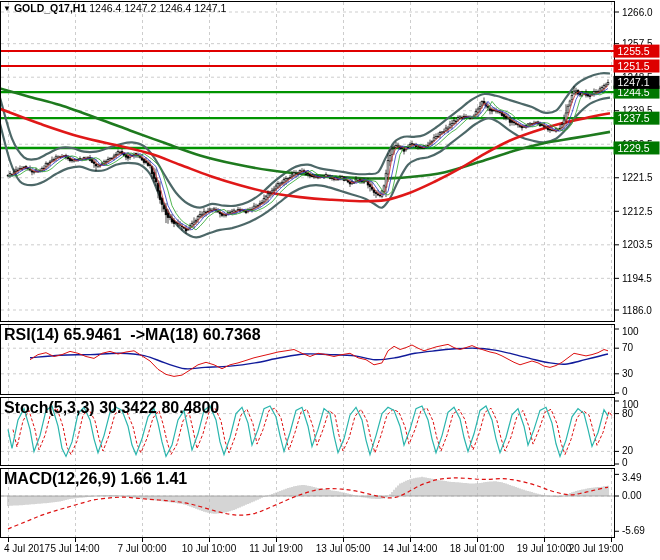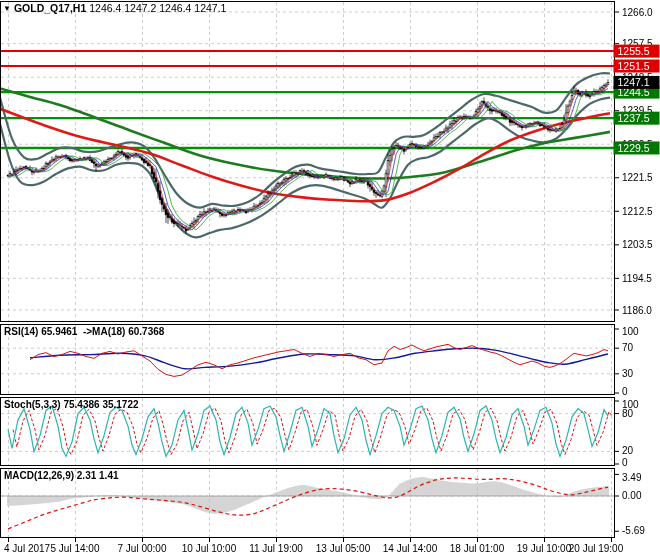--- a/index.html
+++ b/index.html
@@ -4,21 +4,21 @@
 <style>
   html,body{margin:0;padding:0;background:#fff;}
   #screen{position:relative;width:660px;height:560px;background:#fff;overflow:hidden;
           font-family:"Liberation Sans",sans-serif;}
   #chart-svg{position:absolute;left:0;top:0;}
   .overlay{position:absolute;color:#000;white-space:pre;z-index:5;}
   #title-bar{left:3px;top:2px;font-size:10.5px;font-weight:bold;}
   #title-bar .sym{font-weight:bold;text-align:center;}
   #title-bar .ohlc{font-weight:normal;}
   .dd{display:inline-block;font-size:8px;transform:translateY(-1px);margin-right:3px;cursor:pointer;}
-  .ind-label{left:4px;font-size:10px;font-weight:bold;}
+  .ind-label{left:4px;font-size:16px;font-weight:bold;}
   #rsi-label{top:326px;}
   #stoch-label{top:399px;}
   #macd-label{top:470px;}
 </style>
 </head>
 <body>
 
 <div id="screen">
   <svg id="chart-svg" width="660" height="560">
       <rect x="0" y="0" width="660" height="560" fill="#ffffff"></rect>
@@ -1102,15 +1102,15 @@
         <line x1="544.5" y1="538" x2="544.5" y2="542" stroke="#000"></line>
         <text x="544" y="552" font-family="&quot;Liberation Sans&quot;,sans-serif" font-size="10" fill="#000" text-anchor="middle">19 Jul 10:00</text>
         <line x1="611.5" y1="538" x2="611.5" y2="542" stroke="#000"></line>
         <text x="596" y="552" font-family="&quot;Liberation Sans&quot;,sans-serif" font-size="10" fill="#000" text-anchor="middle">20 Jul 19:00</text>
       </g>
     </svg>
 
   <div id="title-bar" class="overlay"><span class="dd">▼</span><span class="sym">GOLD_Q17,H1</span><span> </span><span class="ohlc">1246.4 1247.2 1246.4 1247.1</span></div>
 
   <div id="rsi-label" class="overlay ind-label">RSI(14) 65.9461  -&gt;MA(18) 60.7368</div>
-  <div id="stoch-label" class="overlay ind-label">Stoch(5,3,3) 75.4386 35.1722</div>
-  <div id="macd-label" class="overlay ind-label">MACD(12,26,9) 2.31 1.41</div>
+  <div id="stoch-label" class="overlay ind-label">Stoch(5,3,3) 30.3422 80.4800</div>
+  <div id="macd-label" class="overlay ind-label">MACD(12,26,9) 1.66 1.41</div>
 </div>
 
 </body></html>

